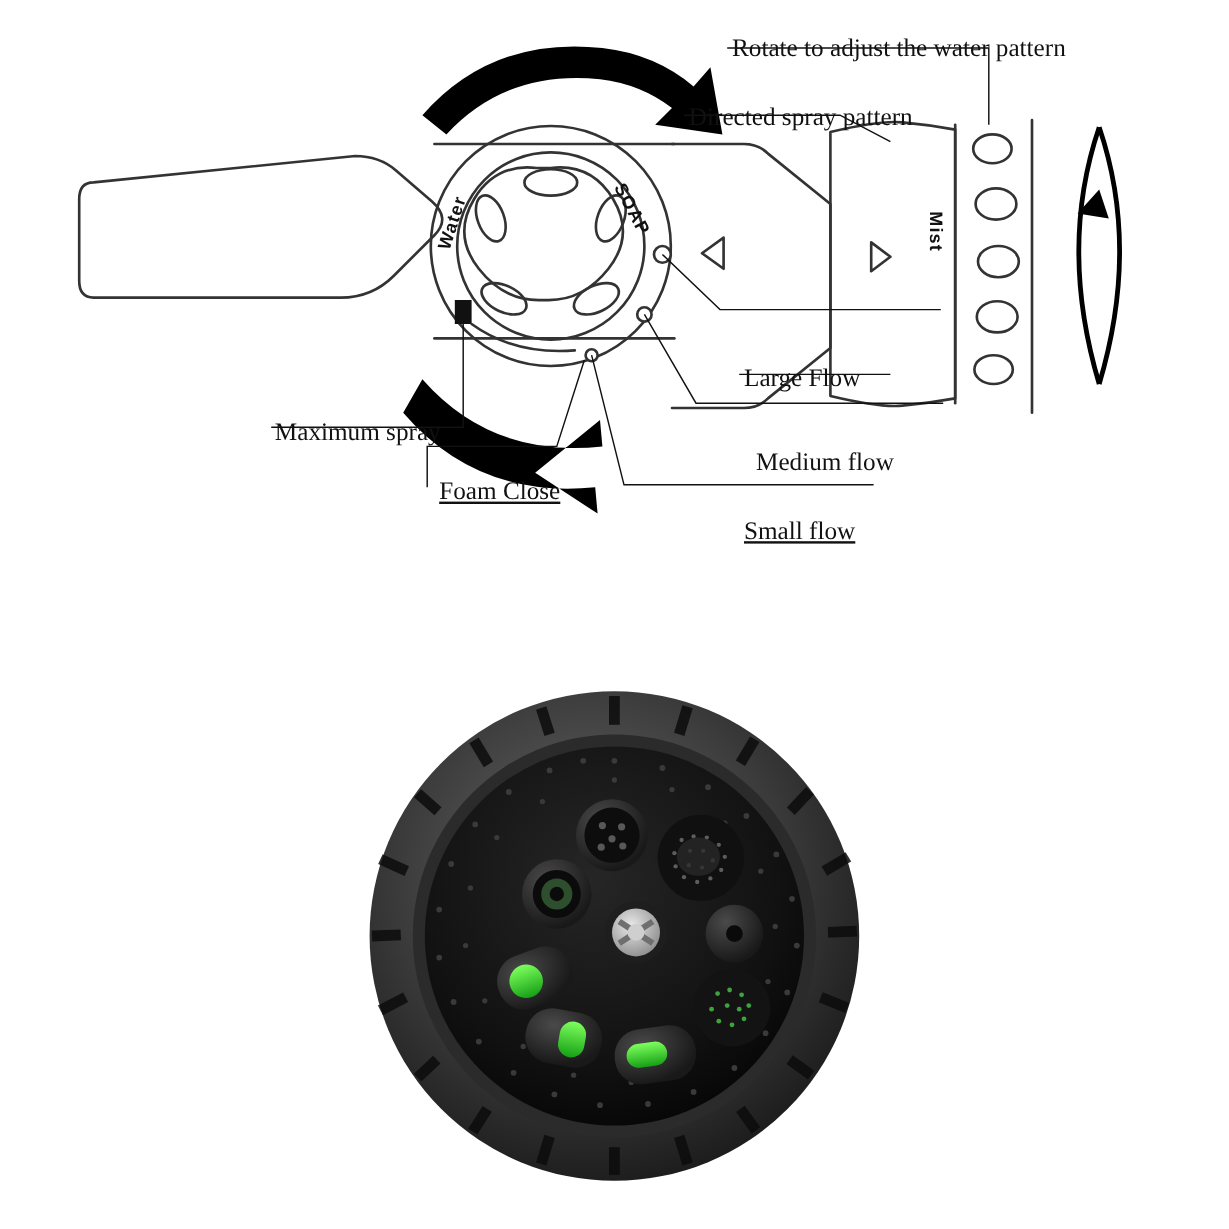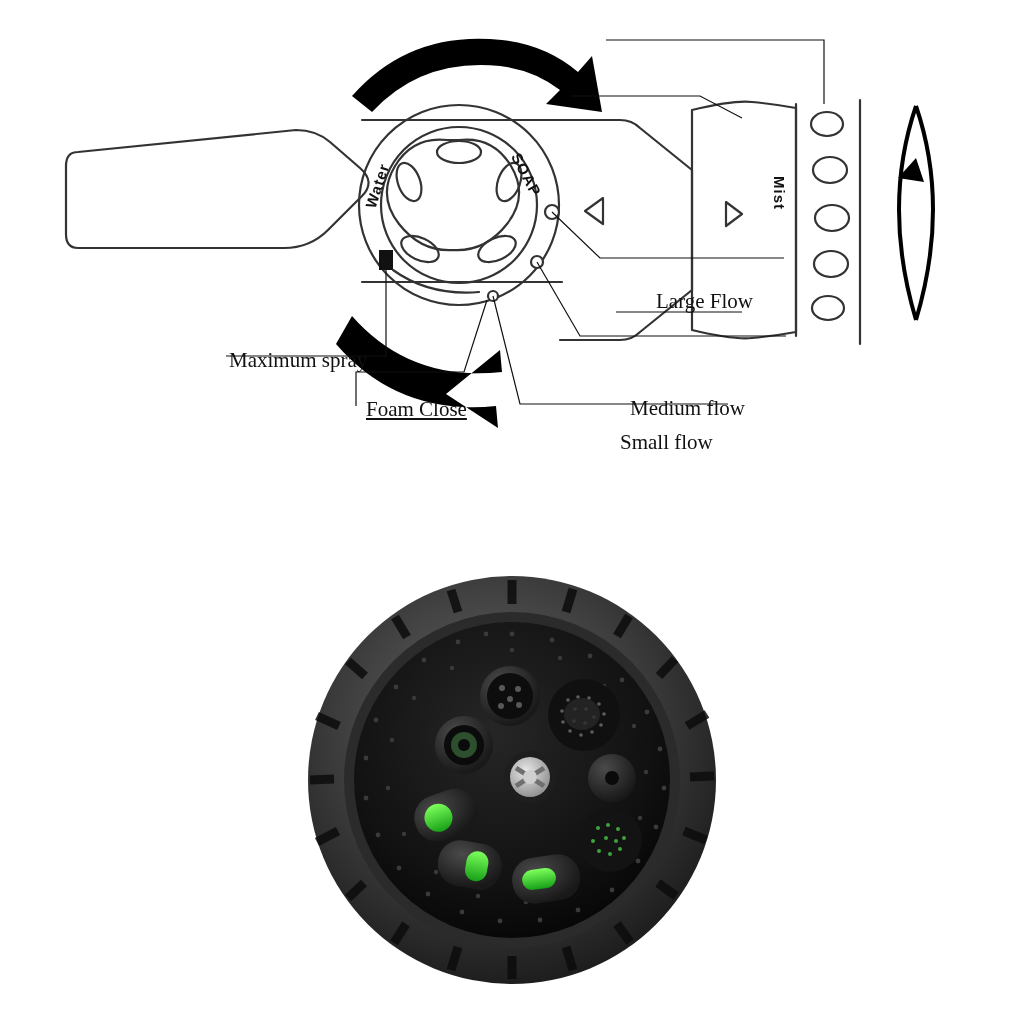--- a/index.html
+++ b/index.html
@@ -92,23 +92,25 @@
       <path d="M570 96 L700 96 L742 118"></path>
       <path d="M742 312 L616 312"></path>
       <path d="M552 212 L600 258 L784 258"></path>
       <path d="M537 262 L580 336 L786 336"></path>
       <path d="M493 296 L520 404 L728 404"></path>
       <path d="M386 268 L386 356 L226 356"></path>
       <path d="M487 300 L464 372 L356 372 L356 406"></path>
     </g>
   </svg>
 
-  <div class="lbl lbl-top" style="left:620px;top:289px;margin-left:36px;">Large Flow</div>
-  <div class="lbl lbl-top" style="left:630px;top:373px;margin-top:23px;">Medium flow</div>
-  <div class="lbl lbl-top" style="left:620px;top:430px;">Small flow</div>
+  <div class="lbl lbl-top" style="left:610px;top:28px;">Rotate to adjust the water pattern</div>
+  <div class="lbl lbl-top" style="left:574px;top:85px;">Directed spray pattern</div>
+  <div class="lbl lbl-top" style="left:620px;top:303px;">Large Flow</div>
+  <div class="lbl lbl-top" style="left:630px;top:373px;">Medium flow</div>
+  <div class="lbl lbl-top" style="left:620px;top:430px;text-decoration:underline;">Small flow</div>
   <div class="lbl lbl-top" style="left:229px;top:348px;">Maximum spray</div>
   <div class="lbl lbl-top" style="left:366px;top:397px;text-decoration:underline;">Foam Close</div>
 
   <div class="lbl-rot" style="left:523px;top:150px;transform:rotate(62deg);transform-origin:left top;">SOAP</div>
   <div class="lbl-rot" style="left:362px;top:205px;transform:rotate(-72deg);transform-origin:left top;">Water</div>
   <div class="lbl-rot" style="left:788px;top:176px;transform:rotate(90deg);transform-origin:left top;">Mist</div>
 </div>
 
 <div class="panel" id="panel-bottom">
 

